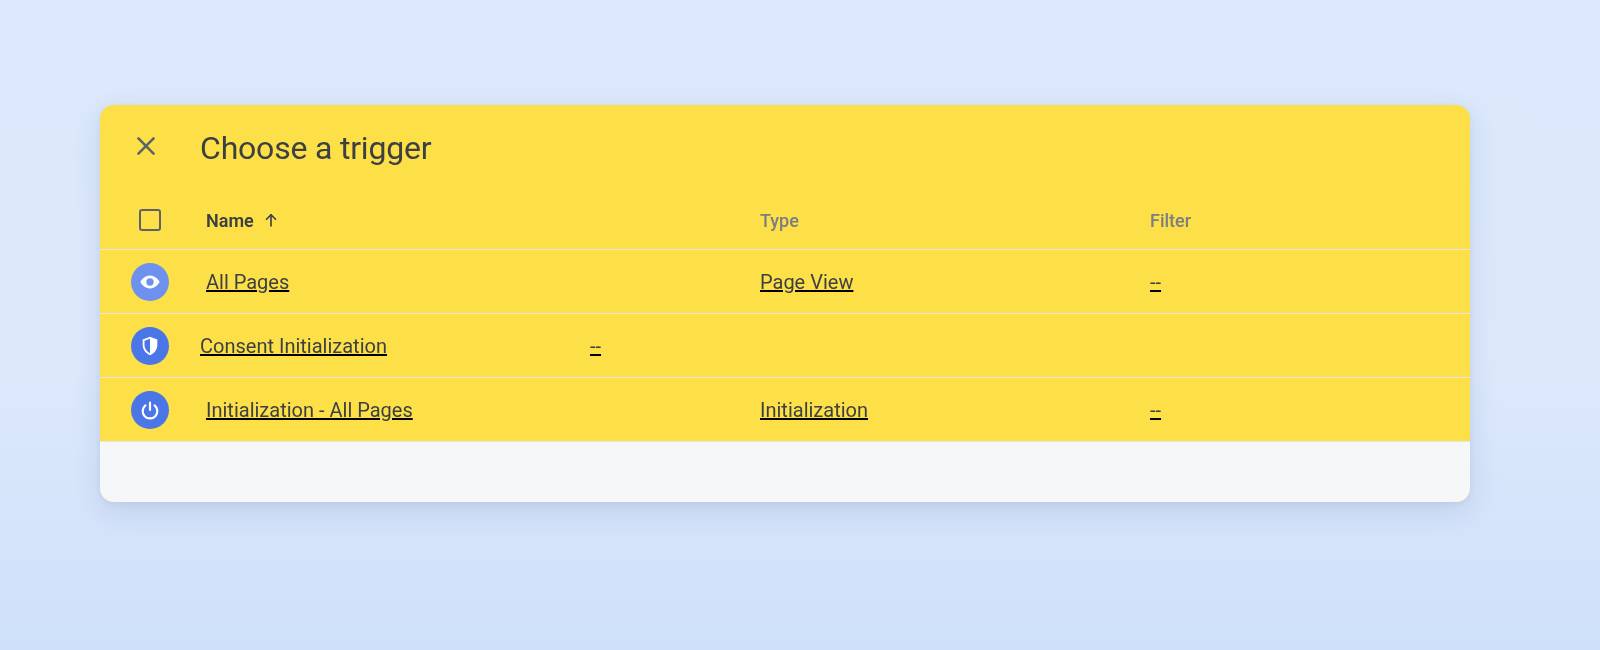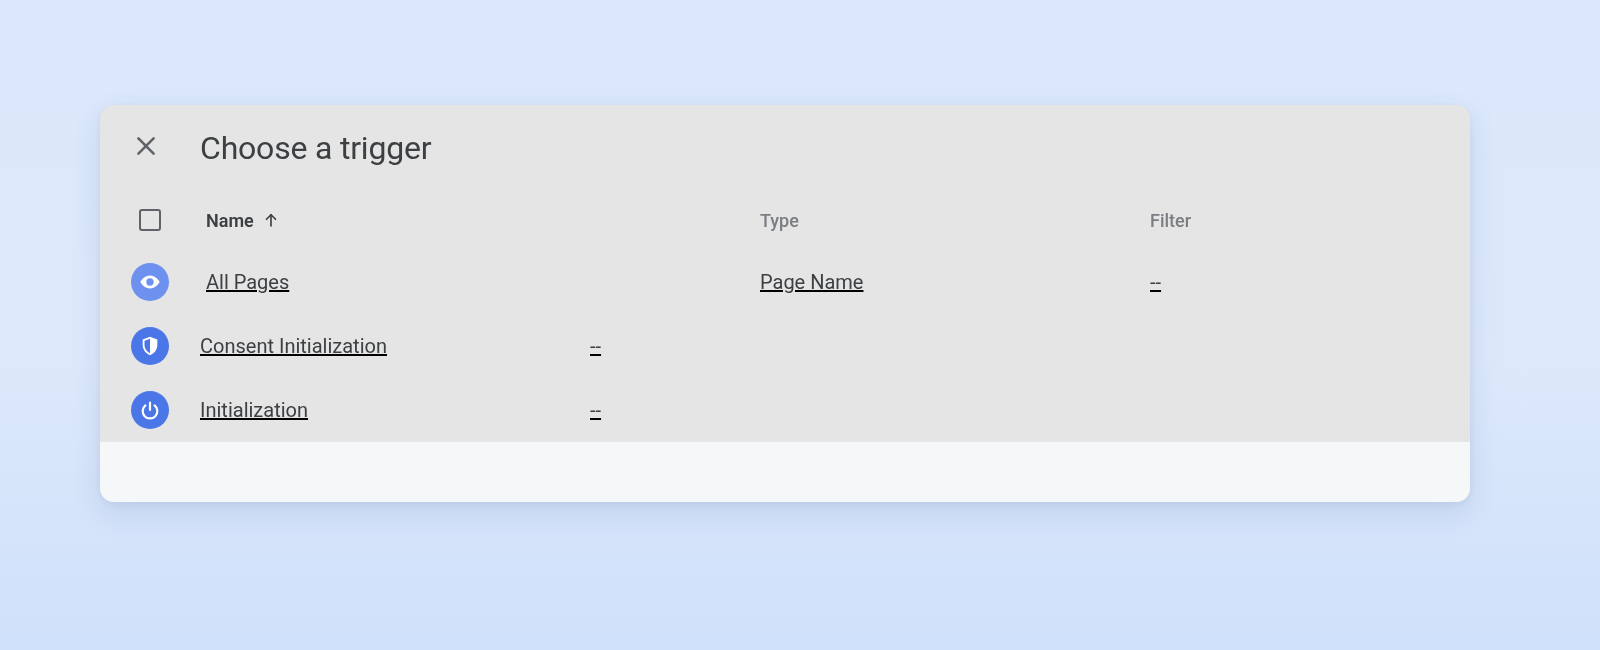--- a/index.html
+++ b/index.html
@@ -4,21 +4,21 @@
 <style>
   * { box-sizing: border-box; margin: 0; padding: 0; }
   html, body { width: 1600px; height: 650px; }
   body {
     font-family: -apple-system, BlinkMacSystemFont, "Segoe UI", Roboto, Arial, sans-serif;
     background: linear-gradient(180deg, #dbe8fb 0%, #dde9fb 55%, #cfe0fa 100%);
     padding: 105px 100px 0 100px;
   }
   .panel {
     width: 1370px;
-    background: #e5e5e5;
+    background: #fde047;
     border-radius: 14px;
     box-shadow: 0 10px 30px rgba(30,60,120,0.12), 0 2px 6px rgba(30,60,120,0.06);
     overflow: hidden;
   }
   .panel-header {
     display: flex;
     align-items: center;
     padding: 24px 22px 30px 28px;
     gap: 36px;
   }
@@ -131,21 +131,21 @@
   <div class="row">
     <div class="col-check">
       <div class="icon-badge icon-blue">
         <svg viewBox="0 0 24 24" fill="currentColor">
           <path d="M12 5C6.5 5 2.5 9.8 1.5 12c1 2.2 5 7 10.5 7s9.5-4.8 10.5-7C21.5 9.8 17.5 5 12 5zm0 11a4 4 0 110-8 4 4 0 010 8z"></path>
           <circle cx="12" cy="12" r="2" fill="#6e91f0"></circle>
         </svg>
       </div>
     </div>
     <div class="col-name cell">All Pages</div>
-    <div class="col-type cell">Page Name</div>
+    <div class="col-type cell">Page View</div>
     <div class="col-filter cell">--</div>
   </div>
 
   <div class="row">
     <div class="col-check">
       <div class="icon-badge icon-darkblue">
         <svg viewBox="0 0 24 24" fill="currentColor">
           <path d="M12 2l8 3v6c0 5-3.4 9.3-8 11-4.6-1.7-8-6-8-11V5l8-3z"></path>
           <path d="M12 4.2L6 6.4v4.6c0 3.9 2.5 7.3 6 8.8V4.2z" fill="#4a76e8"></path>
         </svg>
@@ -157,18 +157,19 @@
 
   <div class="row">
     <div class="col-check">
       <div class="icon-badge icon-darkblue">
         <svg viewBox="0 0 24 24" fill="none" stroke="currentColor" stroke-width="2.4" stroke-linecap="round">
           <line x1="12" y1="4" x2="12" y2="12"></line>
           <path d="M7 7a8 8 0 1010 0"></path>
         </svg>
       </div>
     </div>
+    <div class="col-name cell">Initialization - All Pages</div>
     <div class="col-type cell">Initialization</div>
     <div class="col-filter cell">--</div>
   </div>
 
   <div class="panel-footer"></div>
 </div>
 
 </body></html>

